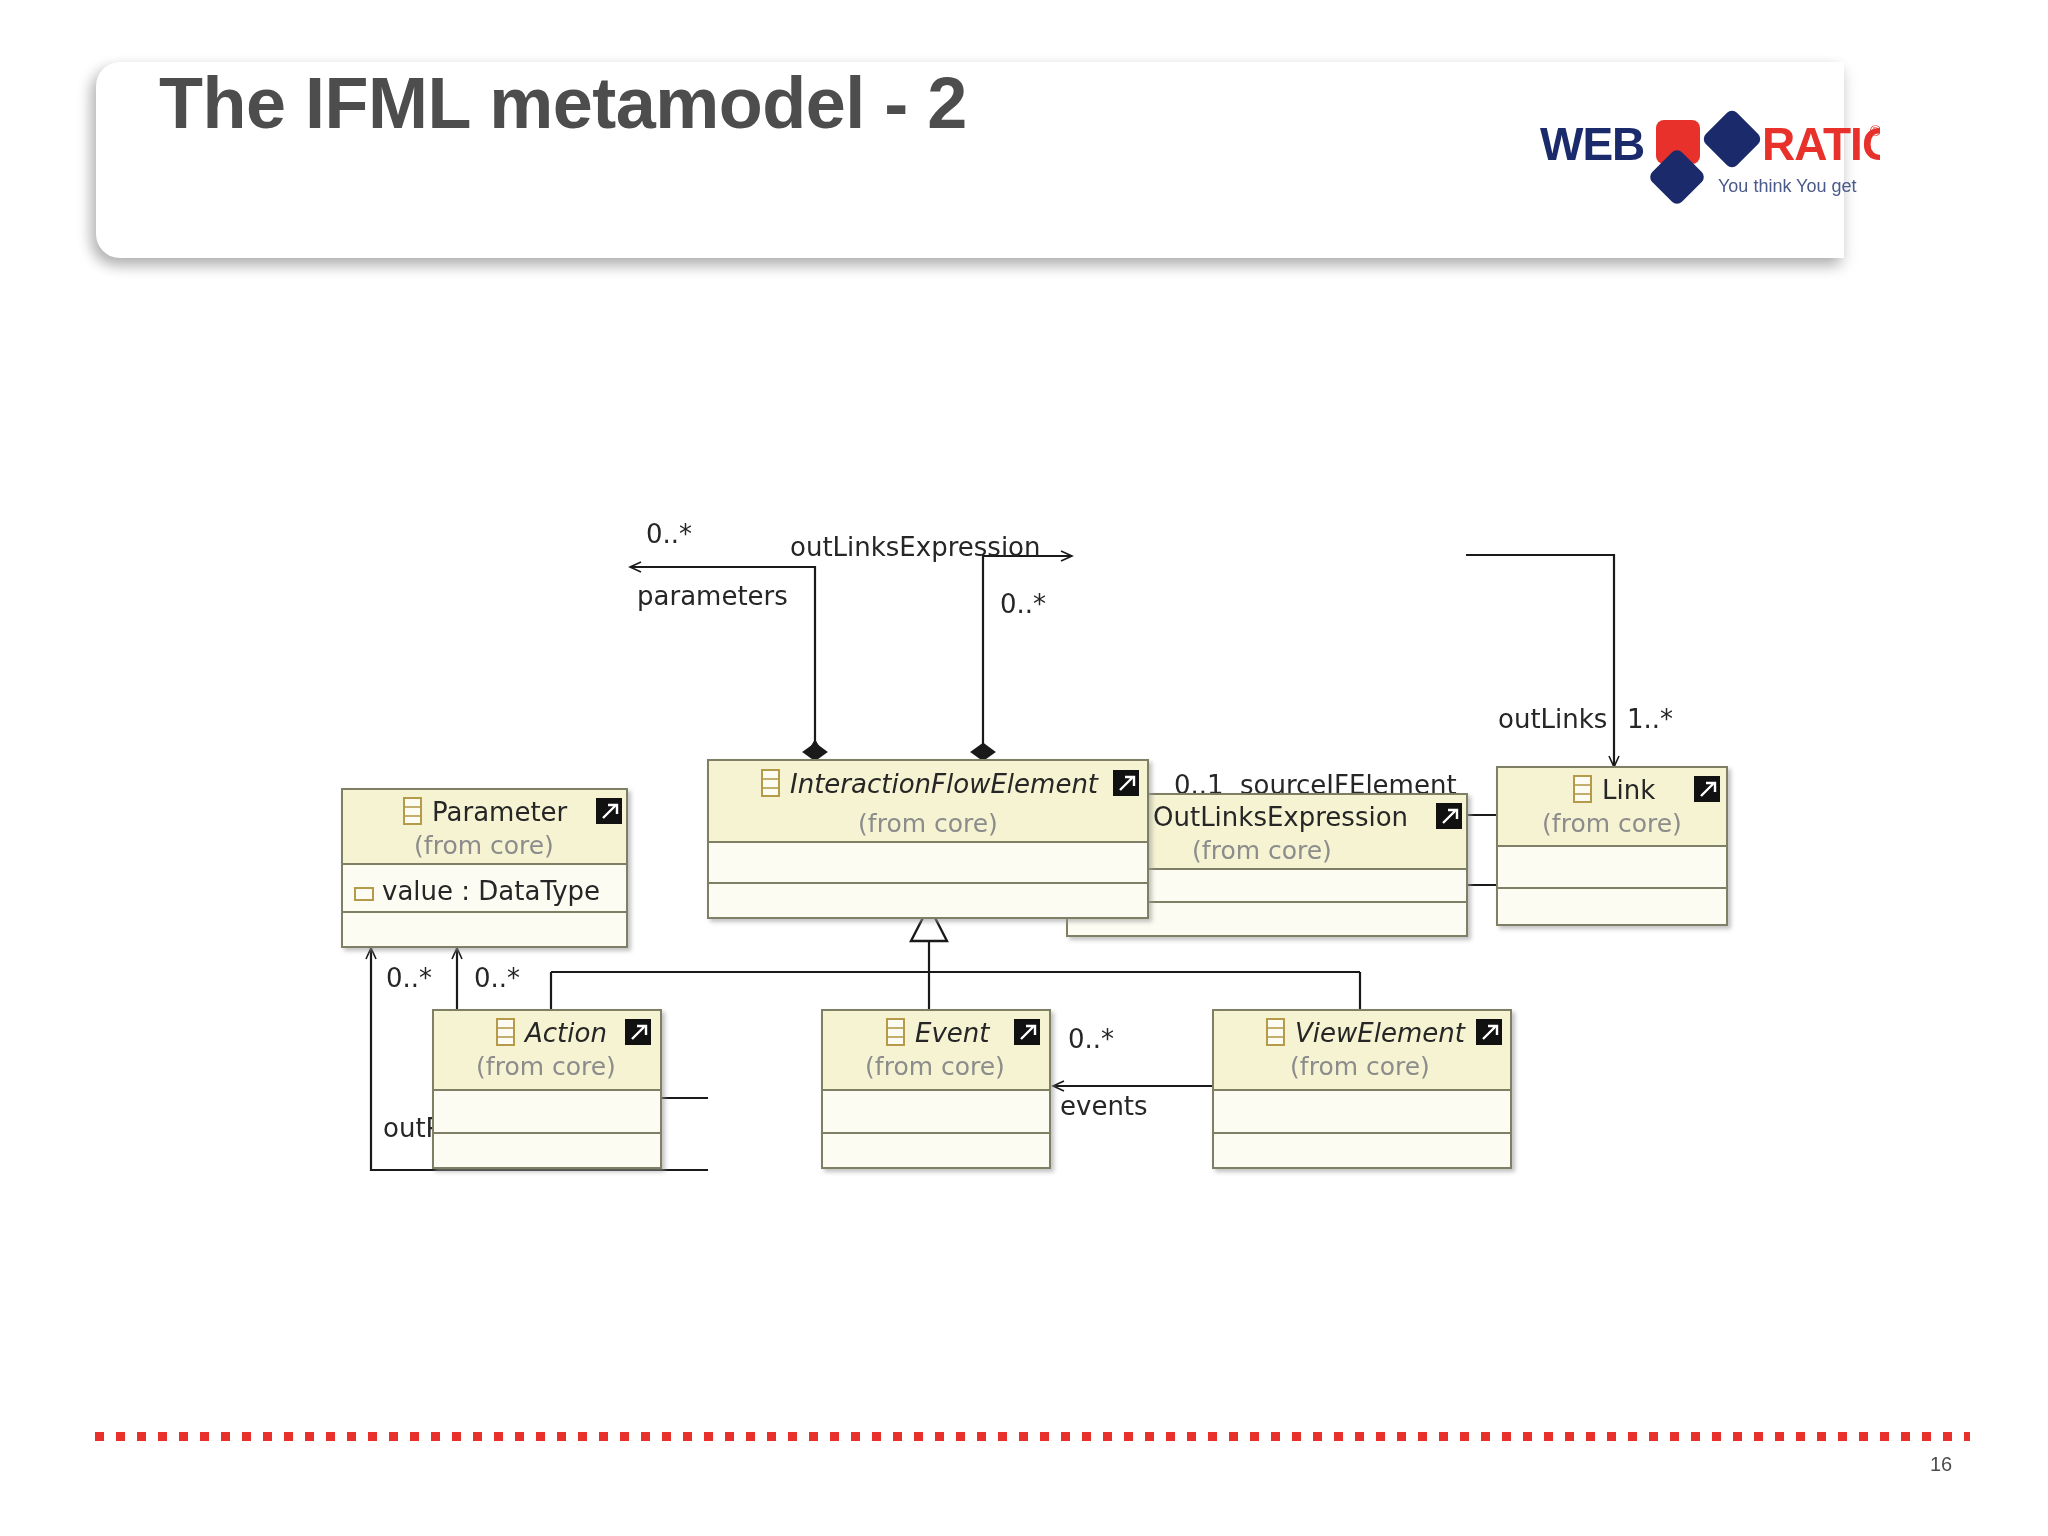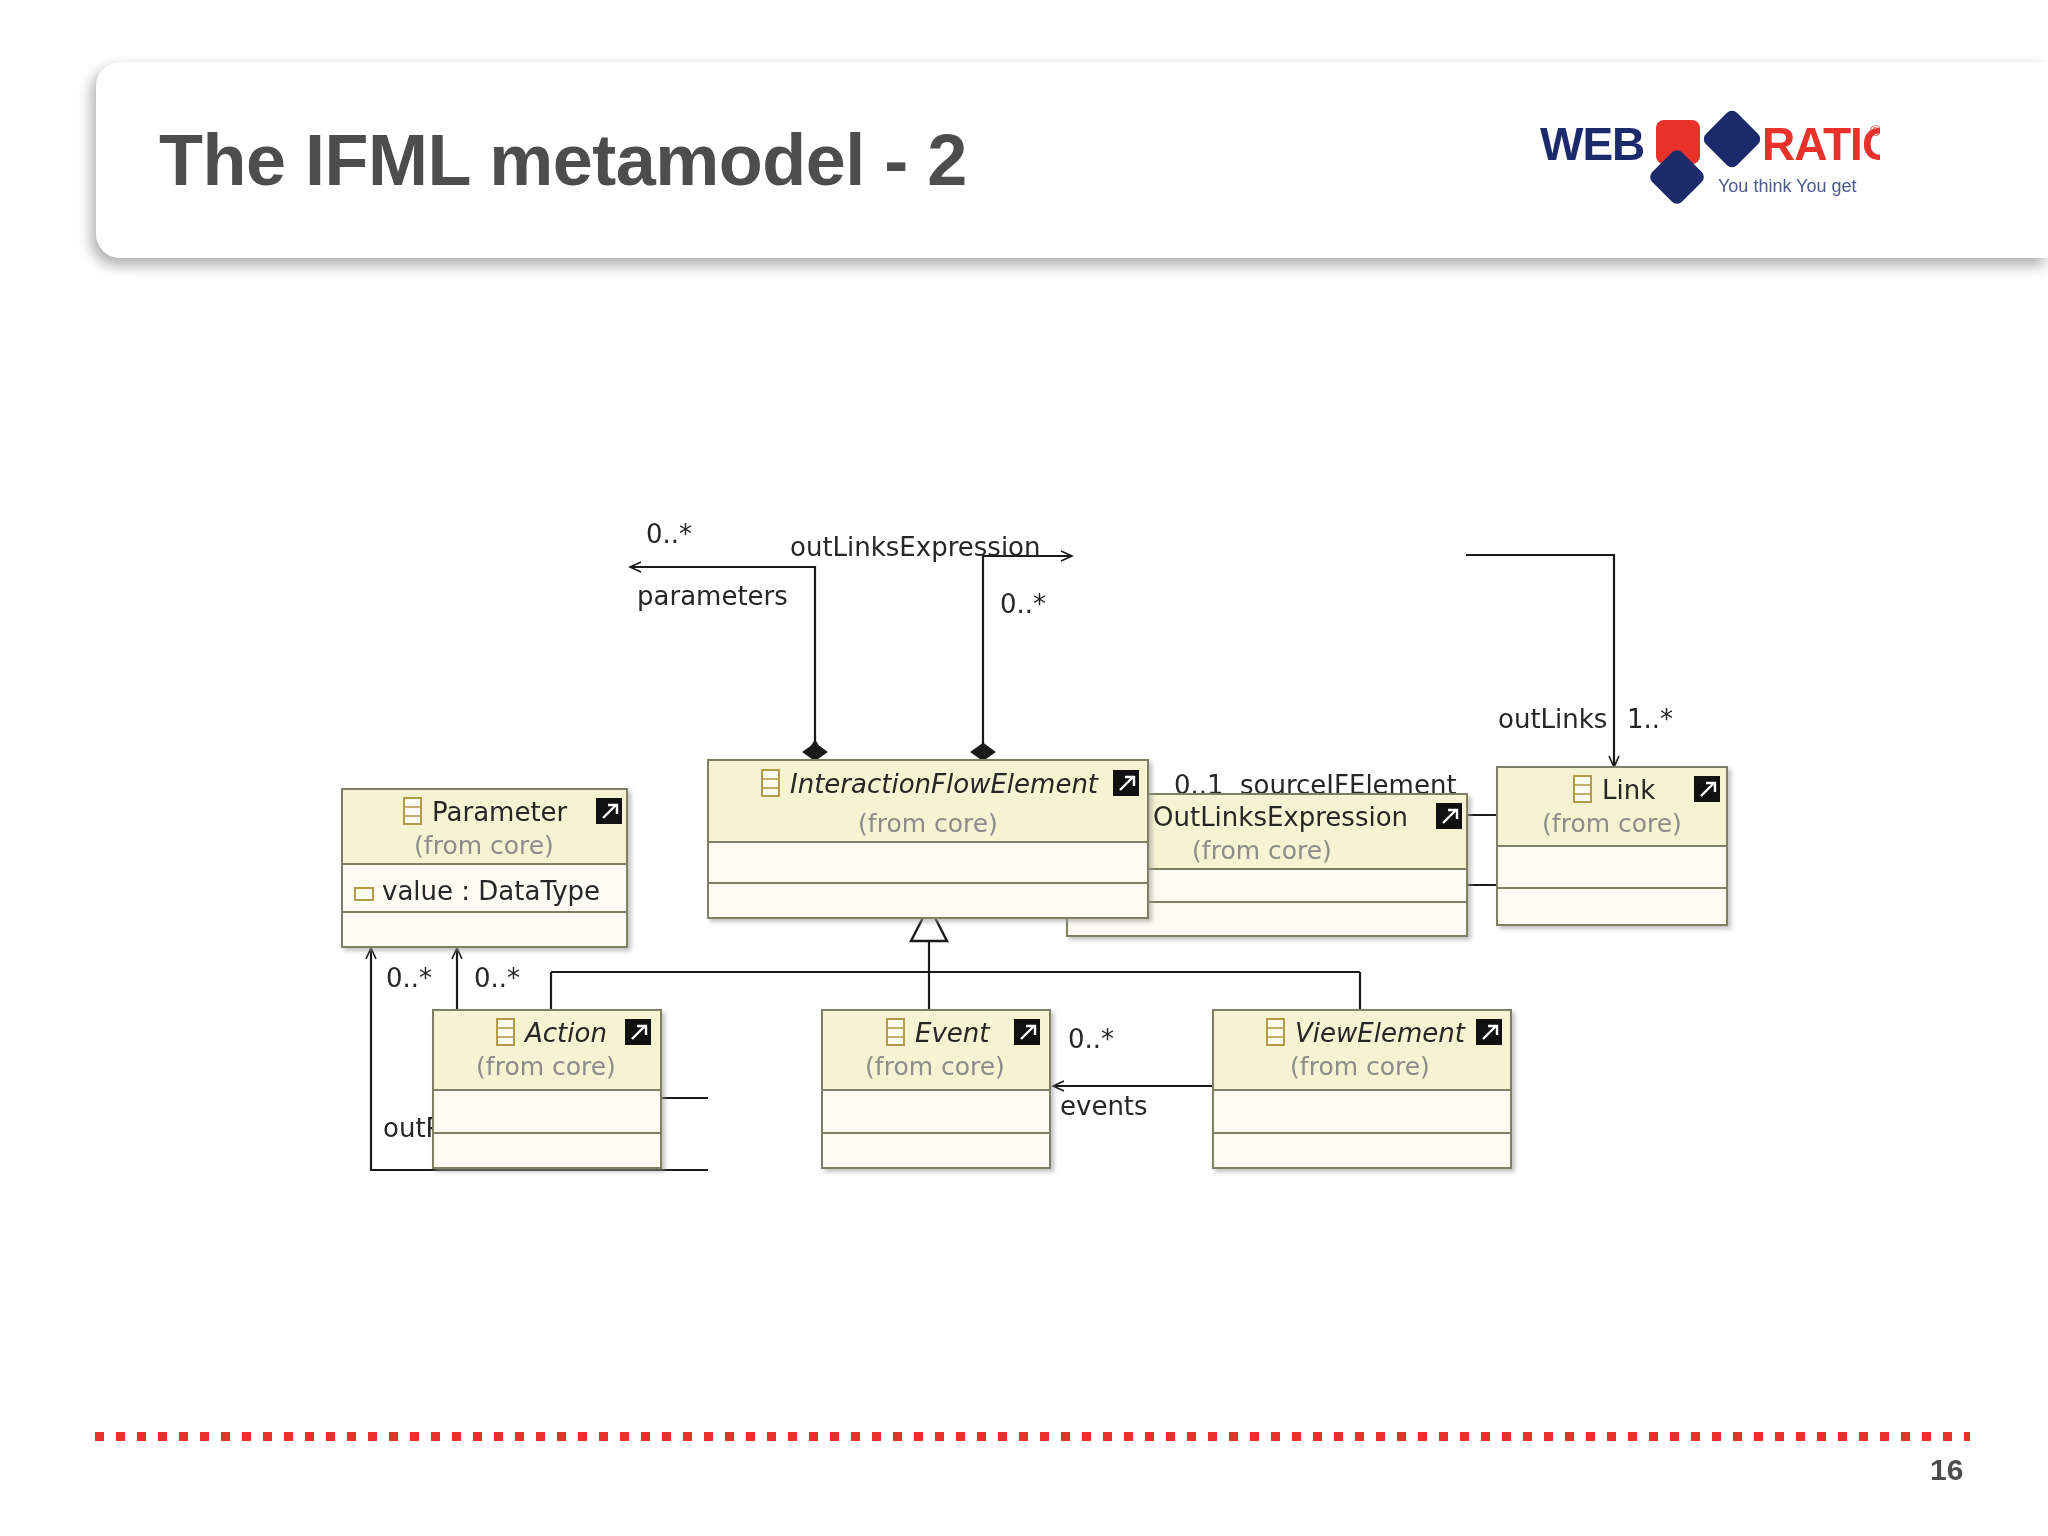--- a/index.html
+++ b/index.html
@@ -1,25 +1,25 @@
 <!DOCTYPE html>
 <html><head>
 <meta charset="utf-8">
 <style>
   html,body{margin:0;padding:0;background:#ffffff;}
   body{width:2048px;height:1536px;position:relative;overflow:hidden;
        font-family:"Liberation Sans",sans-serif;}
 
   
   #title-bar{
-    position:absolute;left:96px;top:62px;width:1952px;height:196px;
+    position:absolute;left:96px;top:62px;width:1748px;height:196px;
     background:#ffffff;
     border-top-left-radius:24px;border-bottom-left-radius:24px;
     box-shadow:-6px 6px 14px rgba(0,0,0,0.22), 0 8px 16px rgba(0,0,0,0.14);
-    display:flex;align-items:center;
+    display:flex;align-items:flex-start;
   }
   #slide-title{
     margin-left:63px;
     font-size:72px;font-weight:bold;color:#4d4d4d;
     letter-spacing:-0.5px;white-space:nowrap;
   }
 
   
   #logo{position:absolute;left:1540px;top:104px;width:340px;height:100px;}
 
@@ -27,21 +27,21 @@
   #diagram{position:absolute;left:0;top:300px;width:2048px;height:1080px;}
 
   
   #footer-rule{
     position:absolute;left:95px;top:1432px;width:1875px;height:9px;
     background-image:repeating-linear-gradient(to right,
         #e8312b 0px,#e8312b 9px, rgba(255,255,255,0) 9px, rgba(255,255,255,0) 21px);
   }
   #page-number{
     position:absolute;left:1930px;top:1453px;
-    font-size:30px;font-weight:bold;color:#4d4d4d;
+    font-size:20px;font-weight:normal;color:#4d4d4d;
   }
 
   
   .uml-title{font-family:"DejaVu Sans",sans-serif;font-size:26px;fill:#262626;}
   .uml-title-abs{font-family:"DejaVu Sans",sans-serif;font-size:26px;fill:#262626;font-style:italic;}
   .uml-sub{font-family:"DejaVu Sans",sans-serif;font-size:25px;fill:#8c8c8c;}
   .uml-attr{font-family:"DejaVu Sans",sans-serif;font-size:26px;fill:#262626;}
   .uml-label{font-family:"DejaVu Sans",sans-serif;font-size:26px;fill:#262626;}
 </style>
 </head>

